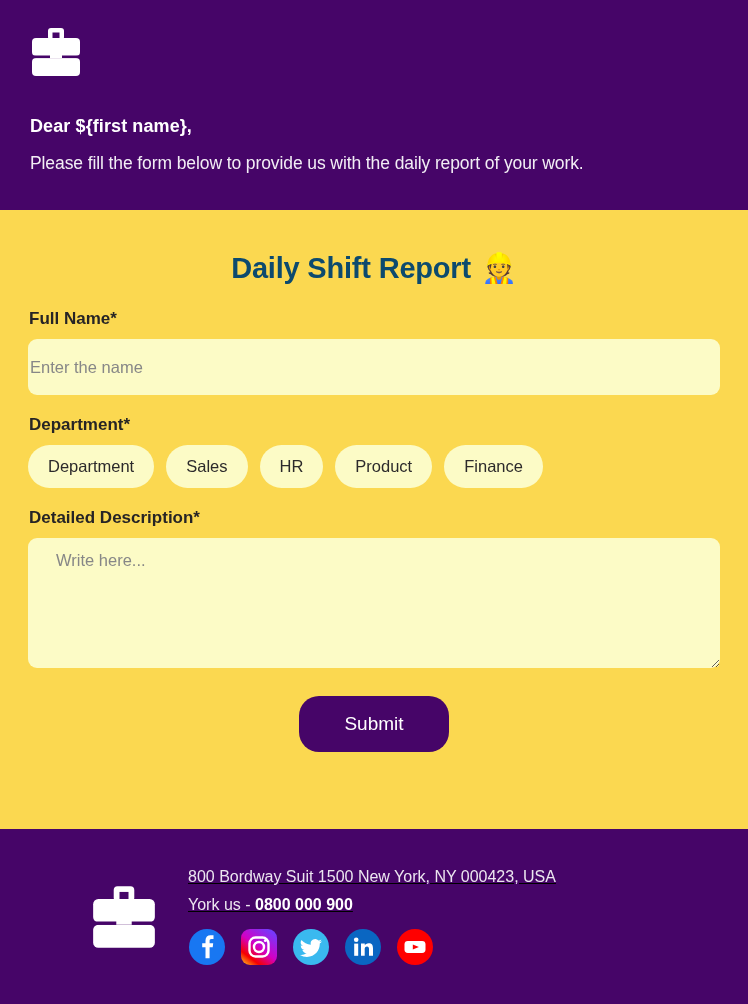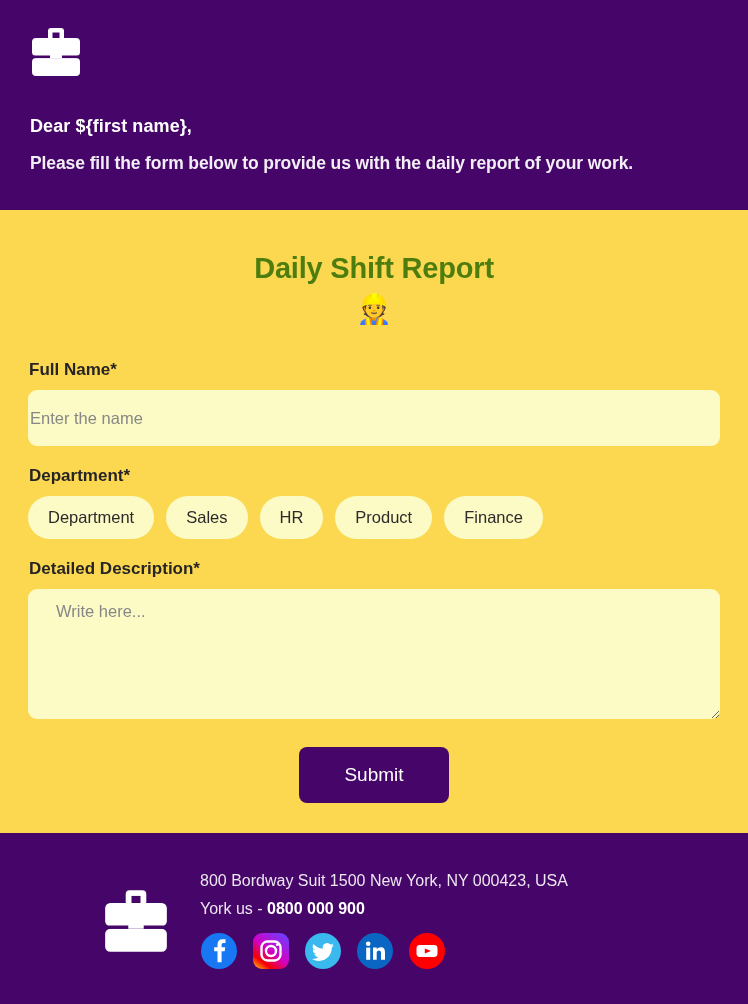--- a/index.html
+++ b/index.html
@@ -38,43 +38,42 @@
   .greeting {
     color: #ffffff;
     font-size: 18px;
     font-weight: bold;
     margin: 0 0 16px 2px;
     letter-spacing: 0.1px;
   }
   .subtitle {
     color: #f2eef5;
     font-size: 17.5px;
-    font-weight: bold;
+    font-weight: normal;
     margin: 0 0 0 2px;
     letter-spacing: -0.1px;
   }
 
   
   .form-body {
     background: #fbd850;
     padding: 30px 28px 0 28px;
     flex: 1 1 auto;
   }
   .form-title {
     text-align: center;
     font-size: 29px;
     font-weight: bold;
-    color: #4d7c0f;
-    margin: 12px 0 36px 0;
+    color: #0c4a6e;
+    margin: 12px 0 24px 0;
     letter-spacing: -0.2px;
     display: flex;
     align-items: center;
     justify-content: center;
     gap: 10px;
-    flex-direction: column;
   }
   .title-emoji {
     font-size: 29px;
     line-height: 1;
   }
 
   .field-label {
     display: block;
     font-size: 17px;
     color: #262425;
@@ -135,37 +134,38 @@
   .submit-row {
     display: flex;
     justify-content: center;
     margin-top: 28px;
     padding-bottom: 30px;
   }
   .submit-button {
     background: #460568;
     color: #ffffff;
     border: none;
-    border-radius: 8px;
+    border-radius: 20px;
     width: 150px;
     height: 56px;
     font-family: "Liberation Sans", sans-serif;
     font-size: 19px;
     cursor: pointer;
   }
 
   
   .footer {
     background: #460568;
     height: 175px;
     flex: 0 0 175px;
     display: flex;
     align-items: center;
-    padding: 0 40px;
+    padding: 0 28px;
     gap: 28px;
+    text-decoration: underline;
   }
   .footer-logo {
     width: 72px;
     height: 72px;
     margin-left: 60px;
     flex: 0 0 auto;
   }
   .footer-info { flex: 1 1 auto; }
   .footer-address {
     color: #ece6f0;

